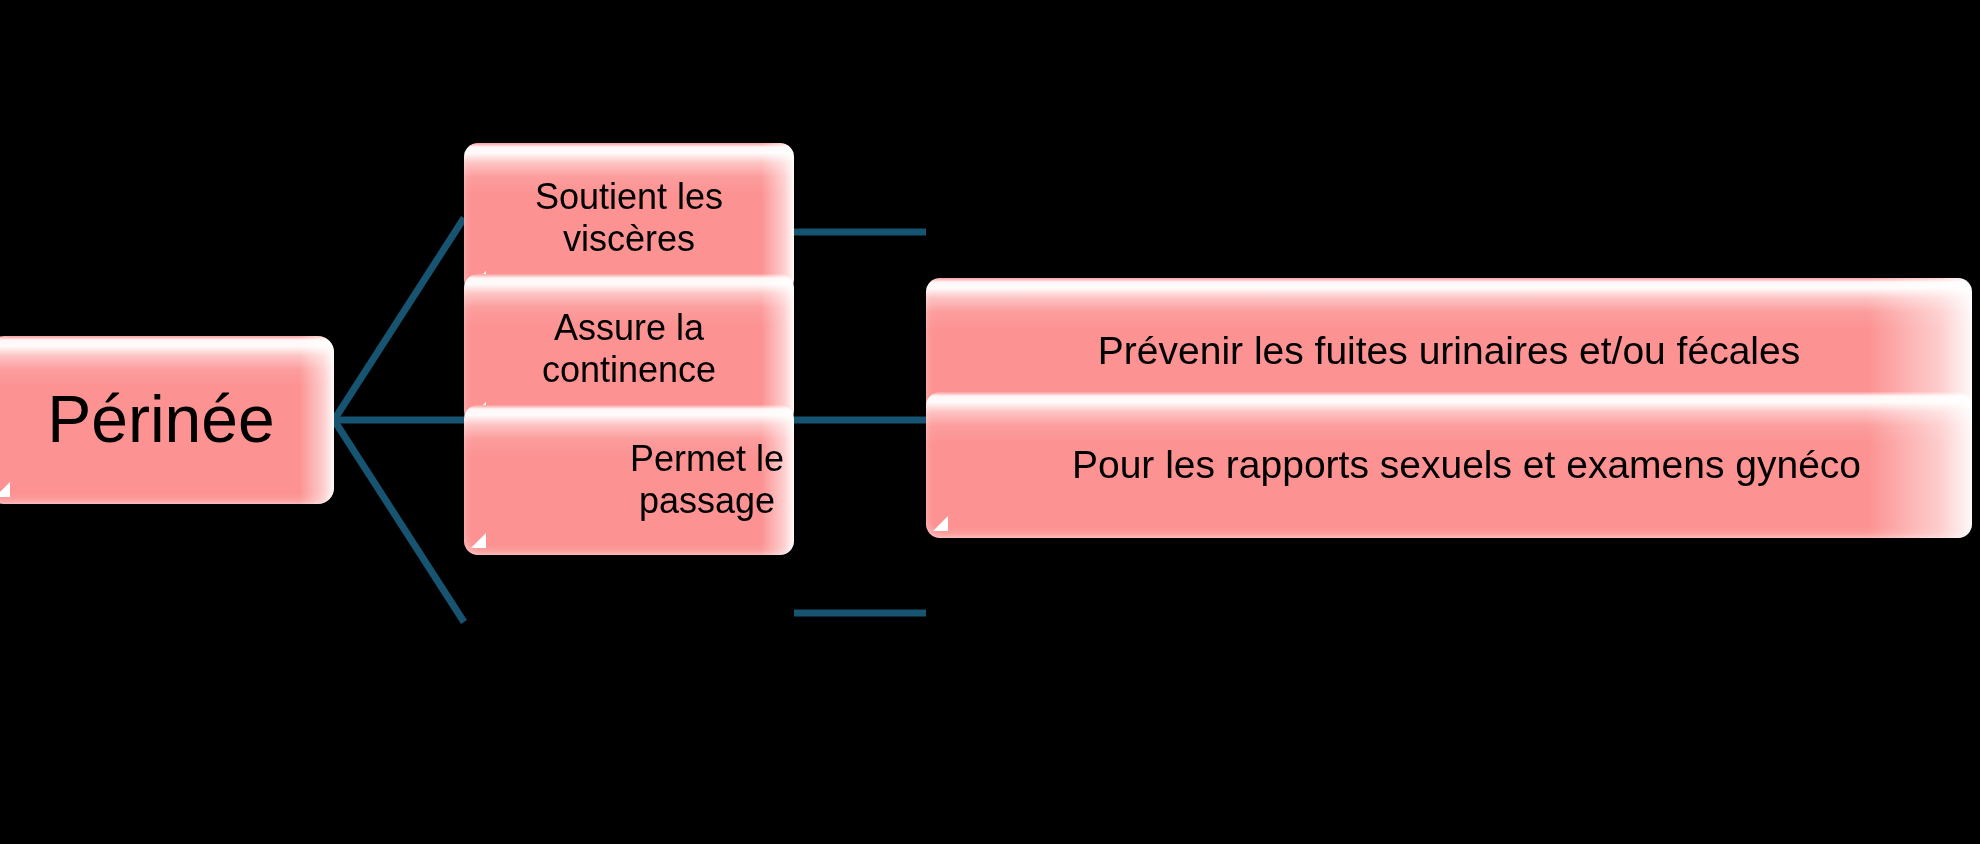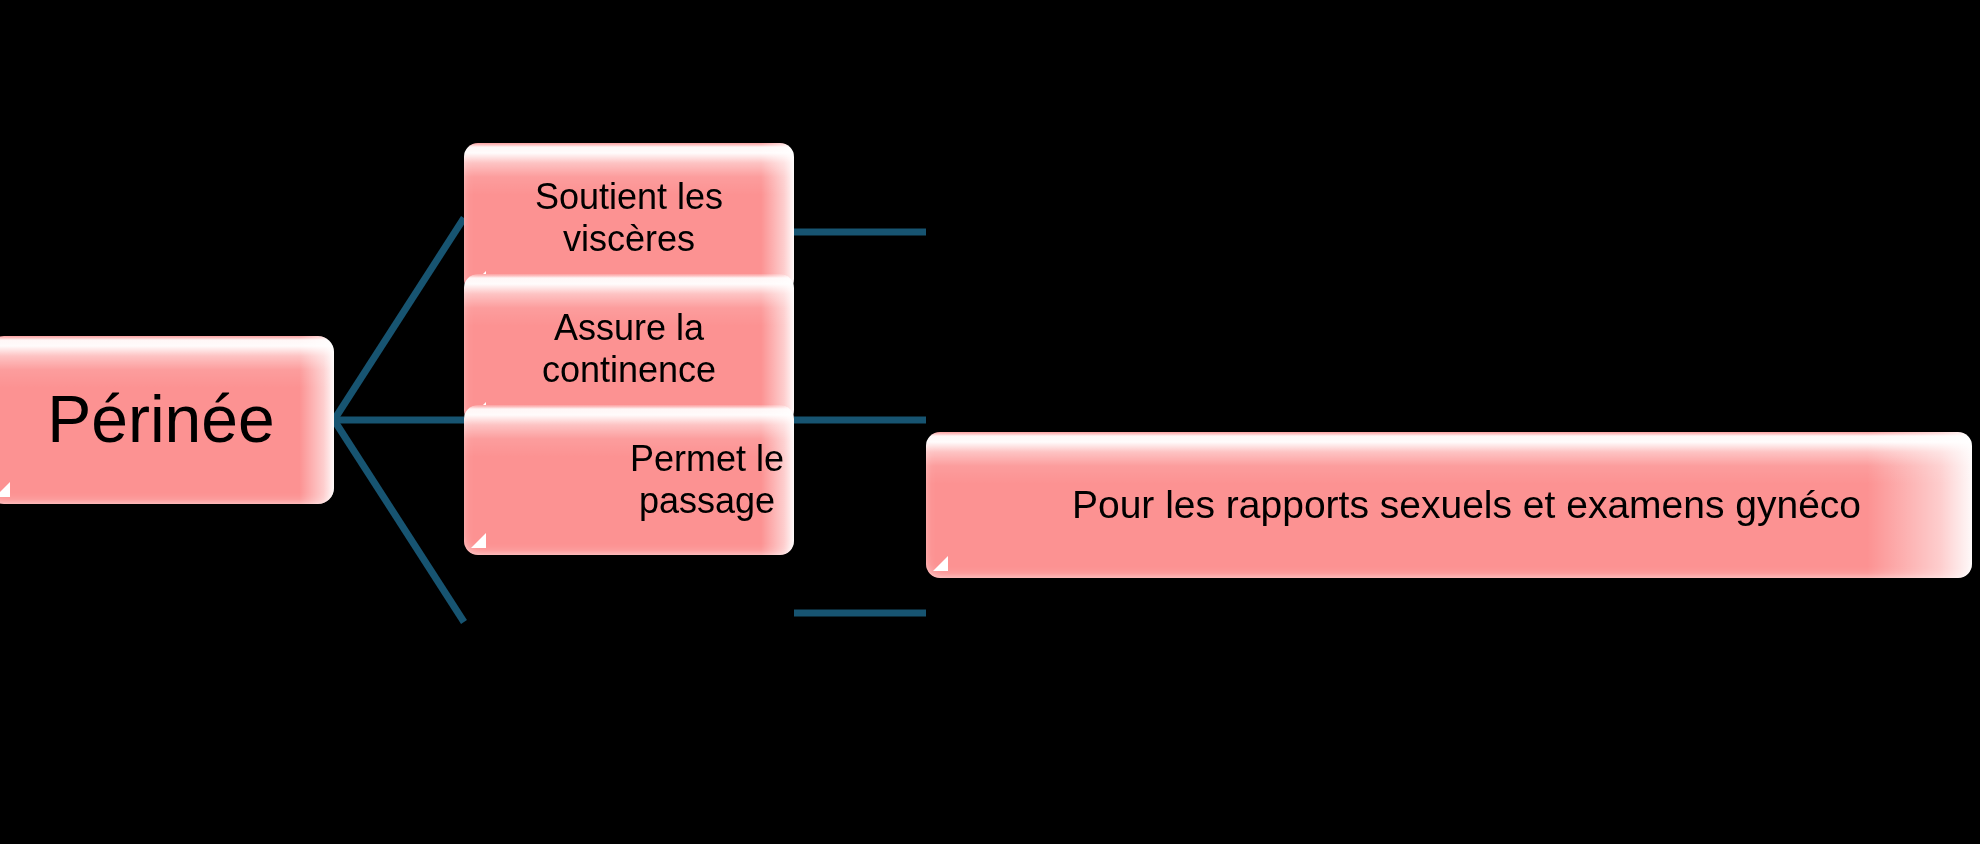--- a/index.html
+++ b/index.html
@@ -118,21 +118,21 @@
   }
   .node-right .label { font-size: 39px; }
   #node-right-1 { top: 142px; }
   #node-right-2 { top: 272px; }
   #node-right-3 { top: 402px; }
 
   
   #node-right-1, #node-right-2, #node-right-3 { height: 146px; }
   #node-right-1 { top: 145px; }
   #node-right-2 { top: 278px; }
-  #node-right-3 { top: 432px; padding-left: 35px; }
+  #node-right-3 { top: 392px; padding-left: 35px; }
 
   .node-mid { height: 150px; }
   #node-mid-1 { top: 143px; }
   #node-mid-2 { top: 274px; }
   #node-mid-3 { top: 405px; justify-content: flex-end; }
 </style>
 </head>
 <body>
 
 <div id="canvas">
@@ -158,17 +158,20 @@
   </div>
   <div class="node node-mid" id="node-mid-2">
     <span class="label">Assure la
 continence</span>
   </div>
   <div class="node node-mid" id="node-mid-3">
     <span class="label">Permet le
 passage</span>
   </div>
 
+  <div class="node node-right" id="node-right-2">
+    <span class="label">Prévenir les fuites urinaires et/ou fécales</span>
+  </div>
   <div class="node node-right" id="node-right-3">
     <span class="label">Pour les rapports sexuels et examens gynéco</span>
   </div>
 
 </div>
 
 </body></html>

